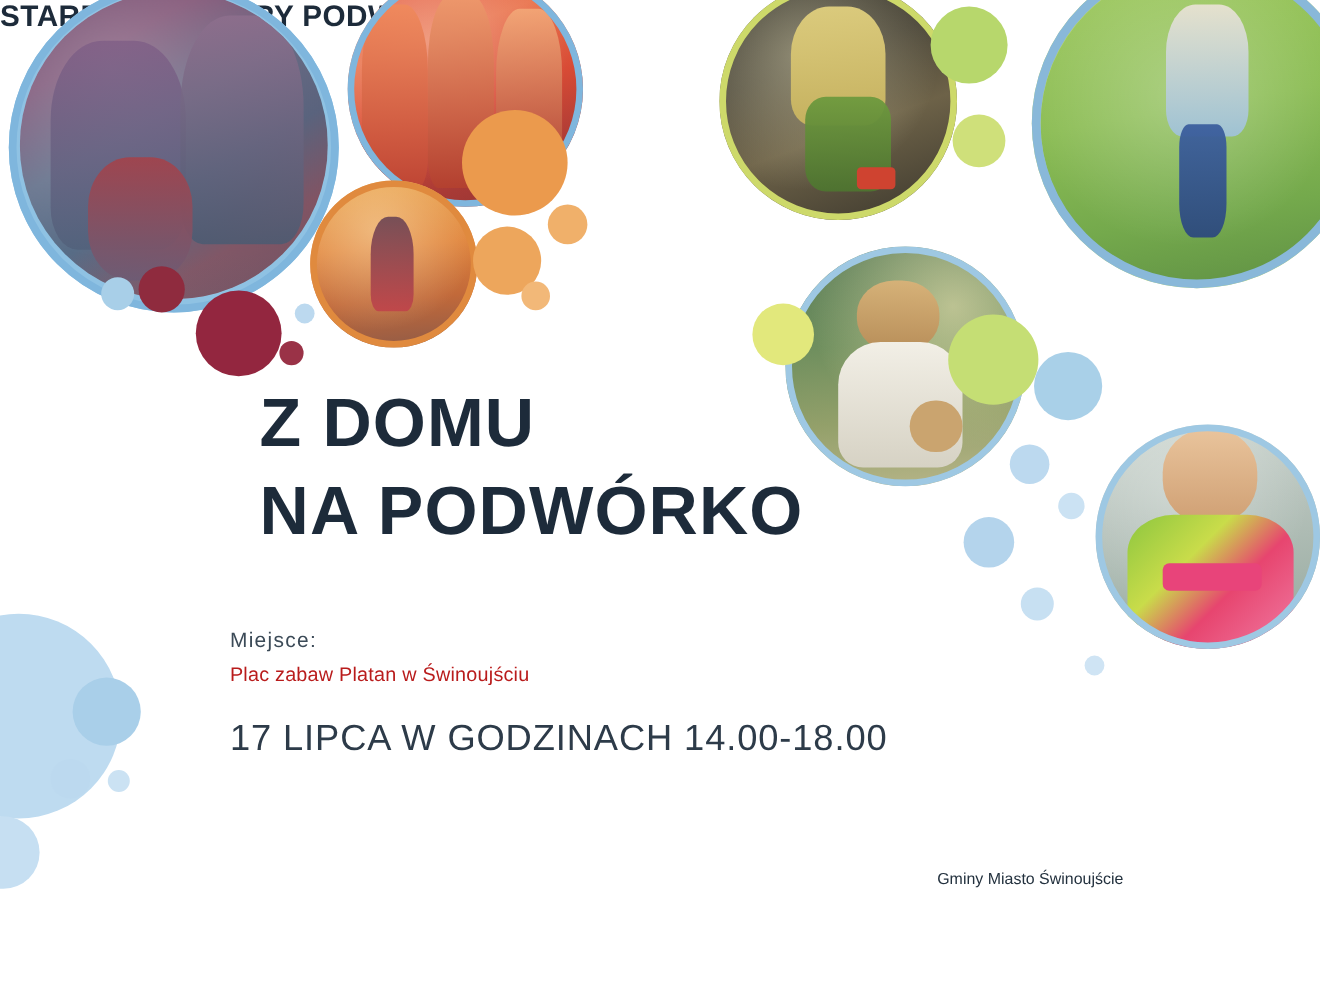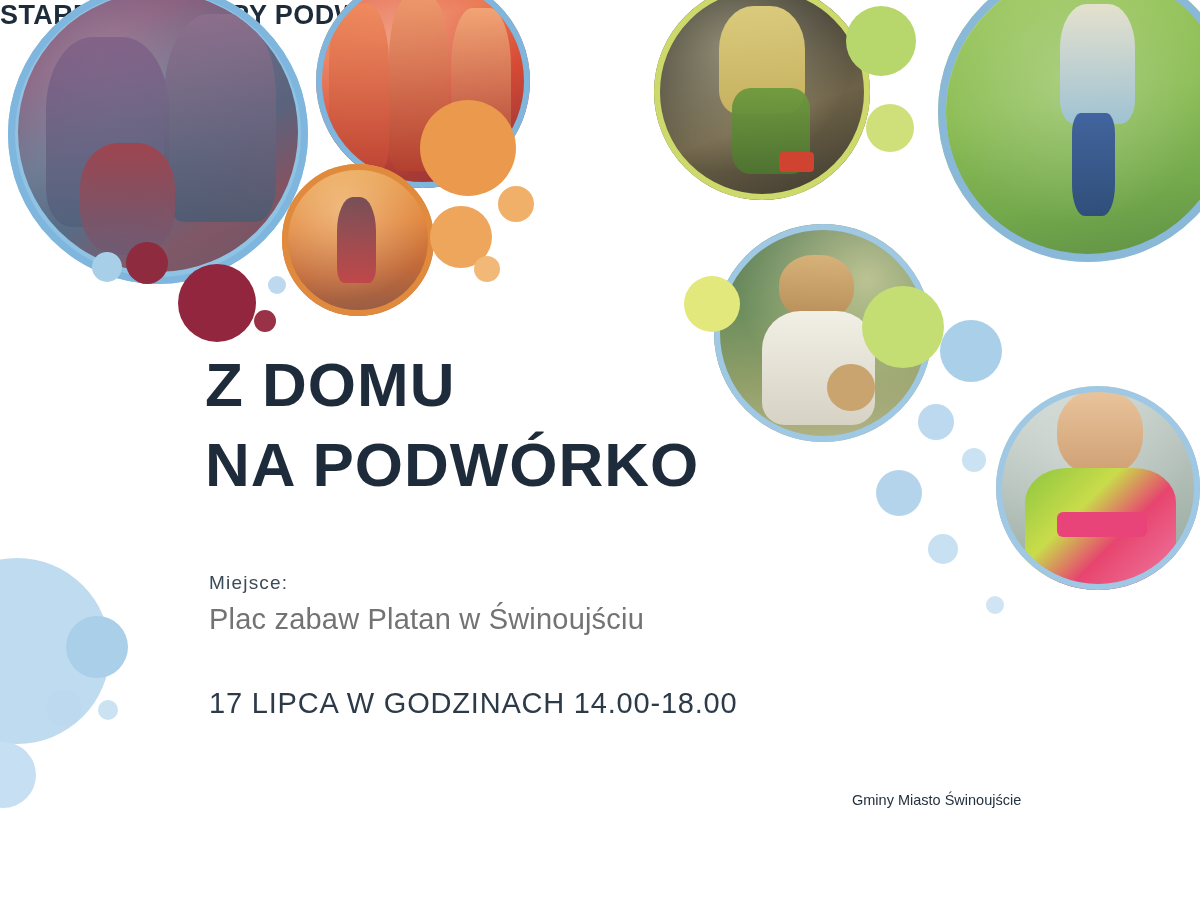--- a/index.html
+++ b/index.html
@@ -41,20 +41,21 @@
     inset: 0;
     border-radius: 50%;
   }
 
   
   .headline {
     position: absolute;
     color: #1d2b3a;
     font-weight: bold;
     letter-spacing: 0.5px;
+    margin-left: 31px;
   }
   #title-line1 {
     left: 205px;
     top: 352px;
     font-size: 62px;
     line-height: 66px;
     letter-spacing: 1px;
   }
   #title-line2 {
     left: 205px;
@@ -76,29 +77,29 @@
     left: 209px;
     top: 572px;
     font-size: 19px;
     color: #3b4a57;
     letter-spacing: 1.2px;
   }
   #place-value {
     position: absolute;
     left: 209px;
     top: 603px;
-    font-size: 29px;
-    color: #737373;
+    font-size: 18px;
+    color: #b91c1c;
     letter-spacing: 0.2px;
   }
   #datetime {
     position: absolute;
     left: 209px;
-    top: 687px;
-    font-size: 29px;
+    top: 652px;
+    font-size: 33px;
     color: #2d3b49;
     letter-spacing: 0.8px;
   }
 
   
   #foundation-logo {
     position: absolute;
     left: 214px;
     top: 778px;
     width: 122px;

